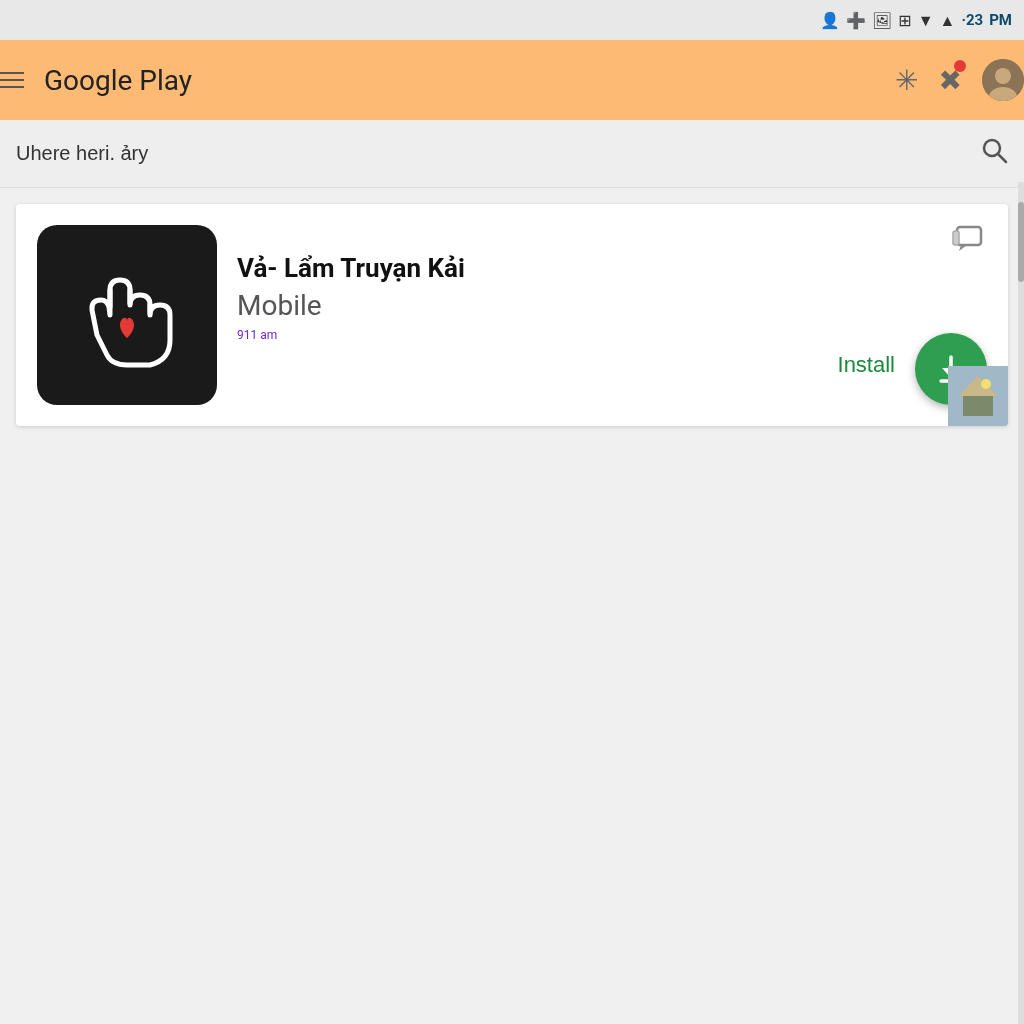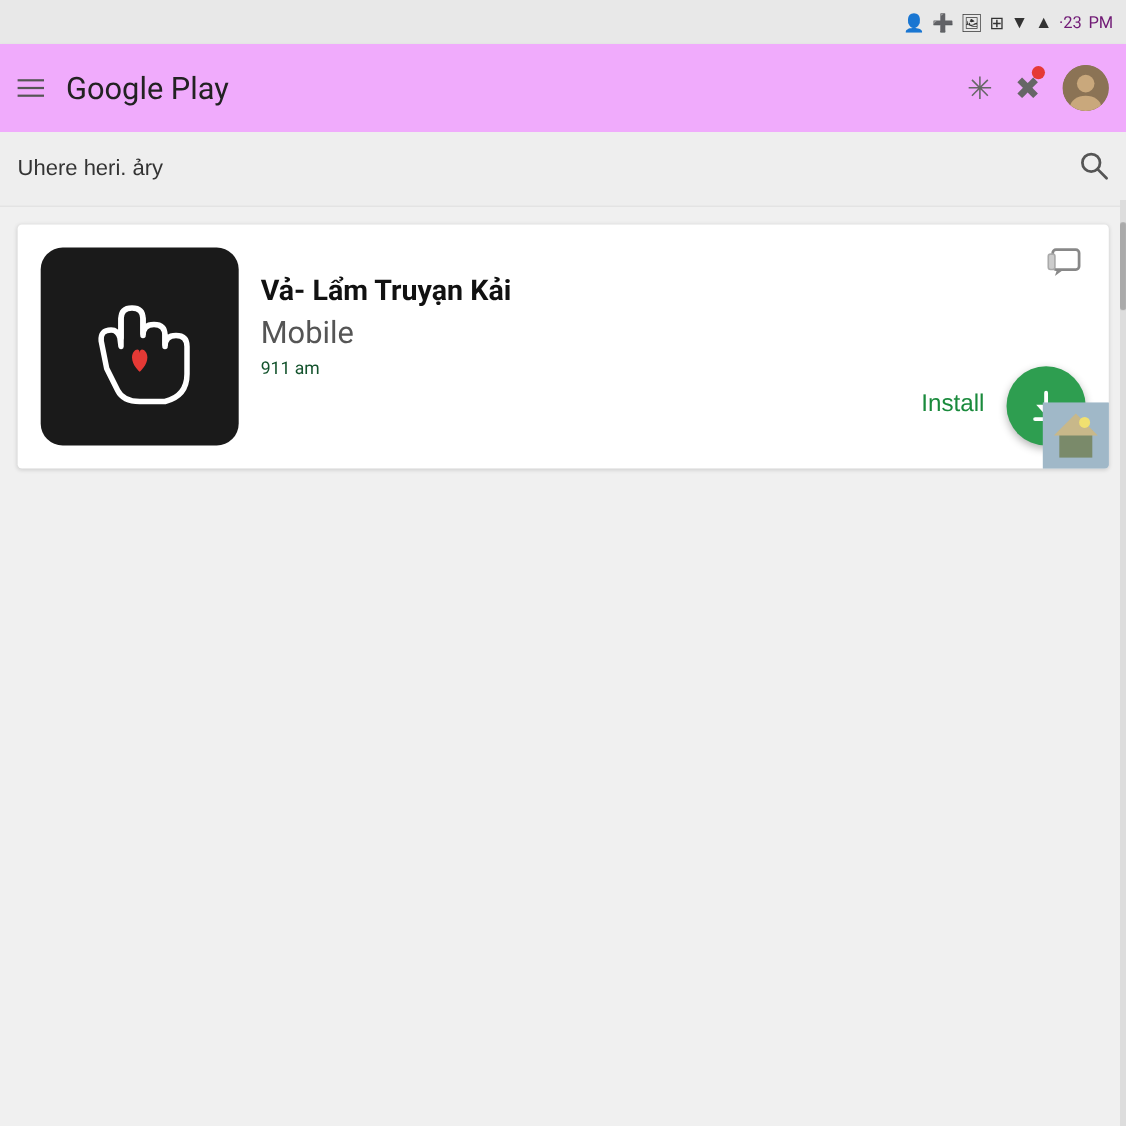--- a/index.html
+++ b/index.html
@@ -25,31 +25,31 @@
       display: flex;
       align-items: center;
       gap: 6px;
     }
     .status-icon {
       font-size: 16px;
       color: #333;
     }
     .status-time {
       font-size: 15px;
-      font-weight: 400;
-      color: #701a75;
+      font-weight: 700;
+      color: #0c4a6e;
     }
 
     
     .app-bar {
-      background: #f0abfc;
+      background: #fdba74;
       height: 80px;
       display: flex;
       align-items: center;
-      padding: 0 16px;
+      padding: 0 0;
       box-shadow: 0 2px 4px rgba(0,0,0,0.1);
       gap: 20px;
     }
     .menu-icon {
       font-size: 24px;
       color: #555;
       cursor: pointer;
       display: flex;
       flex-direction: column;
       gap: 5px;
@@ -157,22 +157,22 @@
     .app-name {
       font-size: 26px;
       font-weight: 700;
       color: #111;
     }
     .app-category {
       font-size: 28px;
       color: #555;
     }
     .app-time {
-      font-size: 16px;
-      color: #14532d;
+      font-size: 12px;
+      color: #6d28d9;
     }
     .install-button {
       font-size: 22px;
       font-weight: 500;
       color: #1a8a3c;
       background: none;
       border: none;
       cursor: pointer;
       padding: 0;
       text-align: right;

